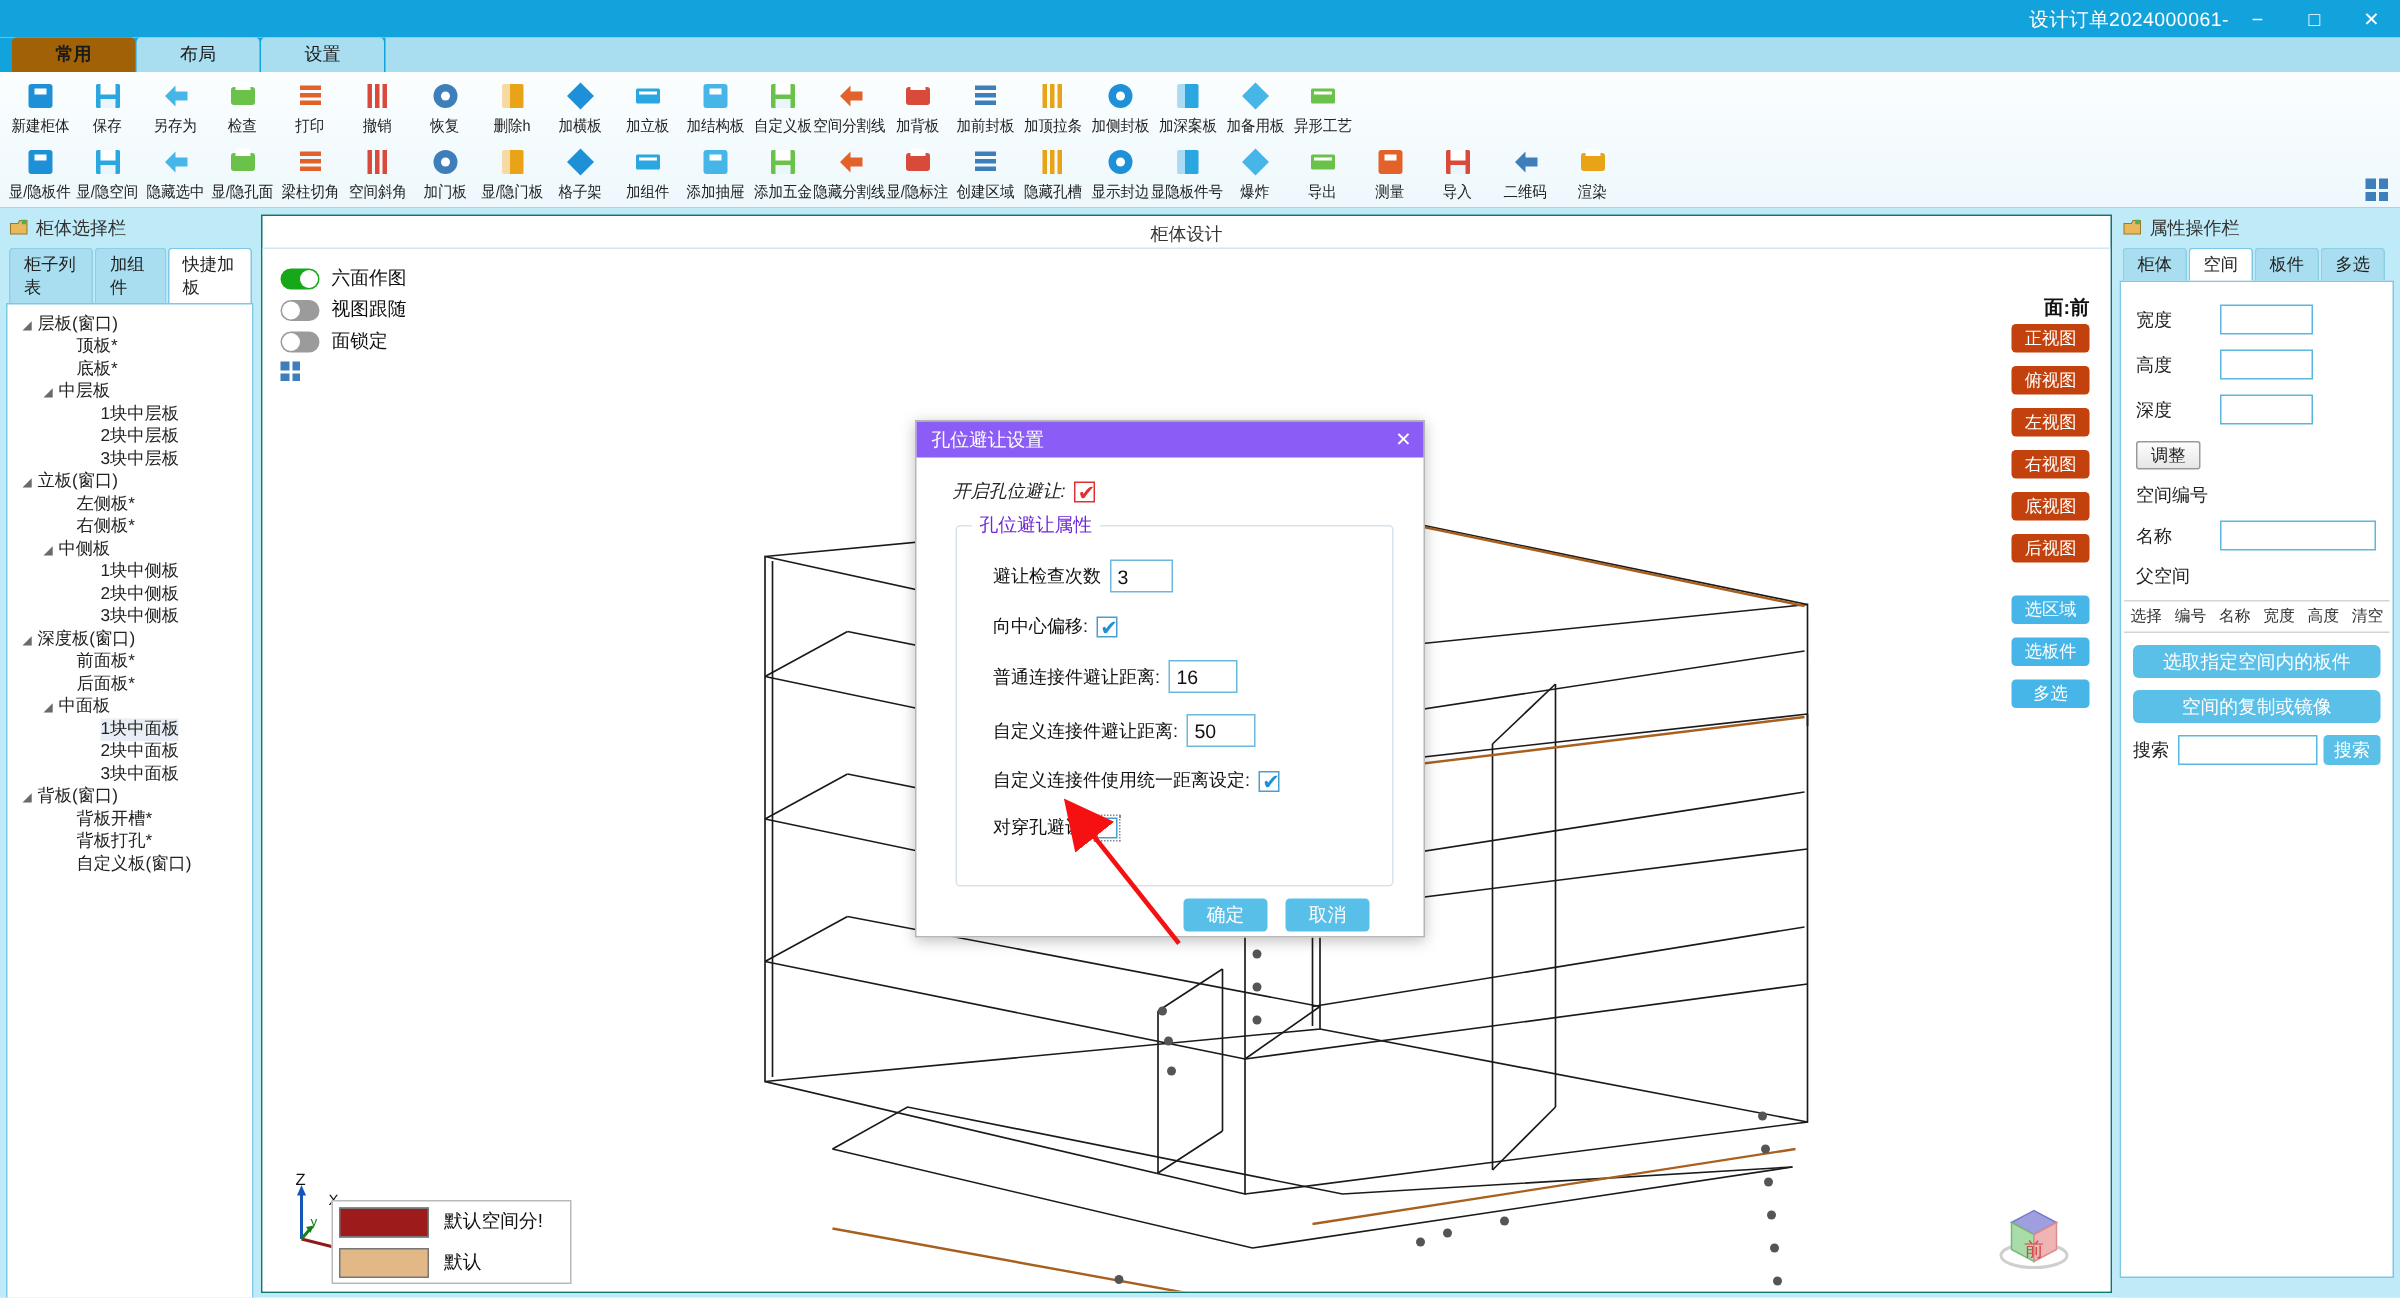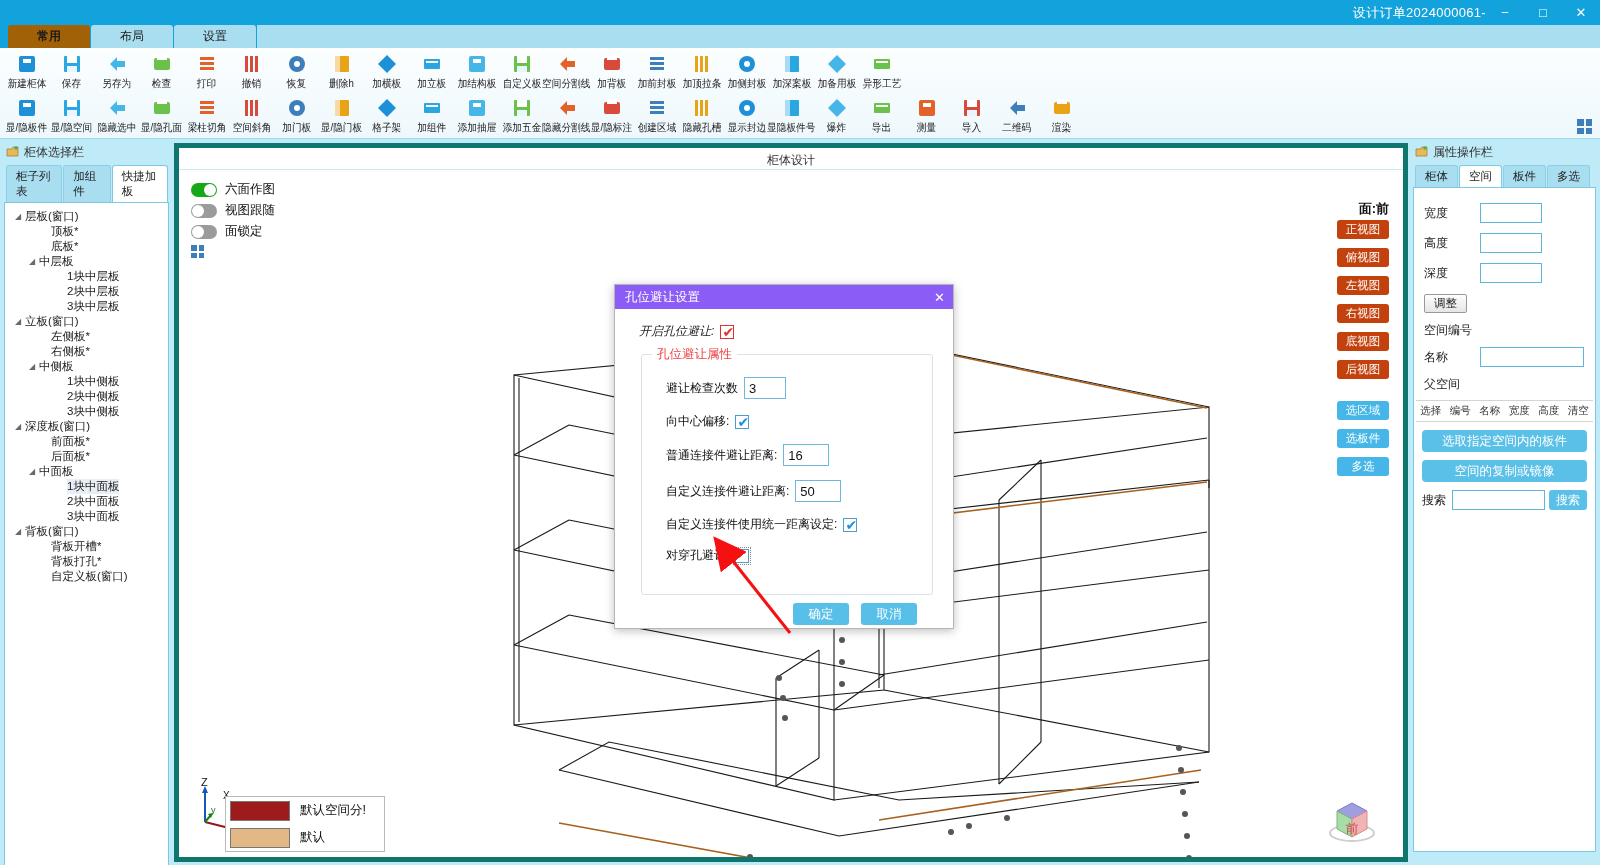--- a/index.html
+++ b/index.html
@@ -75,21 +75,21 @@
   .tnode { display:flex; align-items:center; height:15px; line-height:15px; white-space:nowrap; }
   .tnode .arr { width:10px; color:#6a6a6a; font-size:8px; display:inline-block; }
   .tnode.sel > .txt { background:#e8eef5; }
   .lvl0 { padding-left:6px; }
   .lvl1 { padding-left:32px; }
   .lvl2 { padding-left:20px; }
   .lvl3 { padding-left:48px; }
 
   
   .center { flex:1; padding:4px 2px 4px 2px; display:flex; flex-direction:column; }
-  .canvas-wrap { flex:1; background:#fff; border:5px solid #0f766e; position:relative; overflow:hidden; }
+  .canvas-wrap { flex:1; background:#fff; border:1px solid #0f766e; position:relative; overflow:hidden; }
   .canvas-title { text-align:center; font-size:12px; color:#333; padding:4px 0 2px; }
   .canvas-inner { position:absolute; inset:21px 0 0 0; border-top:1px solid #cfe8f2; background:#fff; overflow:hidden; }
 
   .toggles { position:absolute; left:12px; top:10px; }
   .tgrow { display:flex; align-items:center; height:19px; margin-bottom:2px; }
   .sw { width:26px; height:14px; border-radius:7px; position:relative; background:#9b9b9b; }
   .sw.on { background:#17a81a; }
   .sw i { position:absolute; top:1px; left:1px; width:12px; height:12px; border-radius:50%; background:#fff; }
   .sw.on i { left:13px; }
   .tglbl { margin-left:8px; font-size:12.5px; color:#111; }
@@ -158,21 +158,21 @@
   .cbox.checked::after {
     content:"\2714"; position:absolute; left:0; top:-3px; width:14px; text-align:center;
     font-size:14px; color:#1E90D8; line-height:18px;
   }
   .cbox.red { border-color:#e03030; }
   .cbox.red::after { color:#e03030; }
   .cbox.dotted { outline:1px dotted #888; outline-offset:1px; }
   .fieldset {
     border:1px solid #d8e4ea; border-radius:3px; margin-top:6px; padding:14px 10px 16px 10px; position:relative;
   }
-  .fieldset > legend { font-size:12.5px; padding:0 5px; color:#ef4444; }
+  .fieldset > legend { font-size:12.5px; padding:0 5px; color:#6d28d9; }
   .frow2 { display:flex; align-items:center; margin-bottom:14px; padding-left:14px; font-size:12px; }
   .frow2 .lb { color:#111; }
   .txtin { width:42px; height:22px; border:1px solid #6cb9dd; background:#fff; margin-left:6px; font-size:13px;
     padding:0 4px; line-height:20px; color:#111; }
   .txtin.w50 { width:46px; }
   .mfoot { display:flex; justify-content:flex-end; gap:12px; padding:8px 18px 0 0; }
   .mbtn { width:56px; height:22px; border-radius:3px; background:#58BFE8; color:#fff;
     display:flex; align-items:center; justify-content:center; font-size:12.5px; }
   .arrow-svg { position:absolute; left:40px; top:240px; pointer-events:none; }
 </style>

